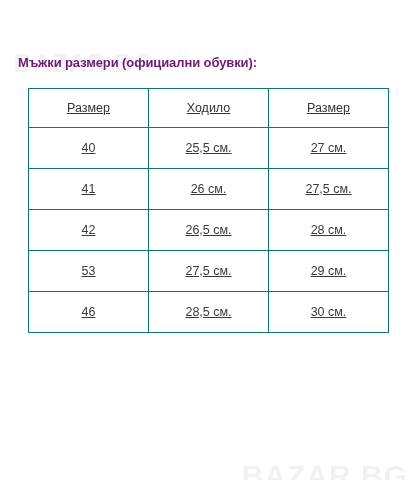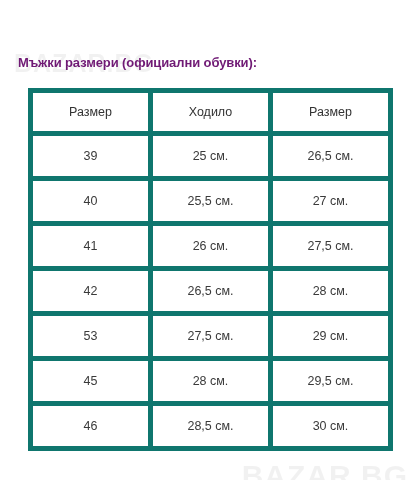--- a/index.html
+++ b/index.html
@@ -37,28 +37,29 @@
     top: 51px;
     width: 360px;
   }
   table.size-table {
     border-collapse: collapse;
     width: 360px;
     table-layout: fixed;
   }
   table.size-table th,
   table.size-table td {
-    border: 5px solid #0f766e;
+    border: 1px solid #0f766e;
     text-align: center;
     color: #3a3a3a;
     font-weight: 400;
     padding: 0;
     height: 40px;
     font-size: 12.5px;
     vertical-align: middle;
+    text-decoration: underline;
   }
   table.size-table th {
     height: 38px;
     font-size: 12.5px;
     color: #333333;
     font-weight: 400;
   }
   table.size-table col.c1 { width: 120px; }
   table.size-table col.c2 { width: 120px; }
   table.size-table col.c3 { width: 120px; }
@@ -112,50 +113,40 @@
       </colgroup>
       <thead>
         <tr>
           <th>Размер</th>
           <th>Ходило</th>
           <th>Размер</th>
         </tr>
       </thead>
       <tbody>
         <tr>
-          <td>39</td>
-          <td>25 см.</td>
-          <td>26,5 см.</td>
-        </tr>
-        <tr>
           <td>40</td>
           <td>25,5 см.</td>
           <td>27 см.</td>
         </tr>
         <tr>
           <td>41</td>
           <td>26 см.</td>
           <td>27,5 см.</td>
         </tr>
         <tr>
           <td>42</td>
           <td>26,5 см.</td>
           <td>28 см.</td>
         </tr>
         <tr>
           <td>53</td>
           <td>27,5 см.</td>
           <td>29 см.</td>
         </tr>
         <tr>
-          <td>45</td>
-          <td>28 см.</td>
-          <td>29,5 см.</td>
-        </tr>
-        <tr>
           <td>46</td>
           <td>28,5 см.</td>
           <td>30 см.</td>
         </tr>
       </tbody>
     </table>
   </div>
 
 </div>
 

